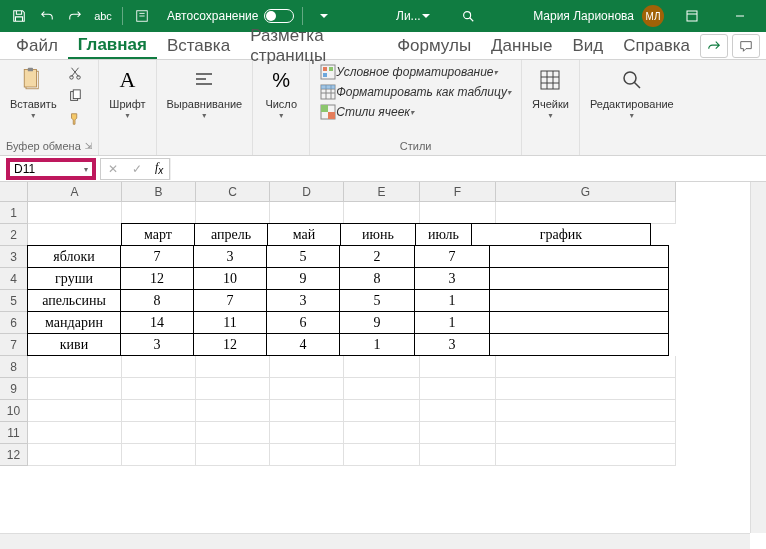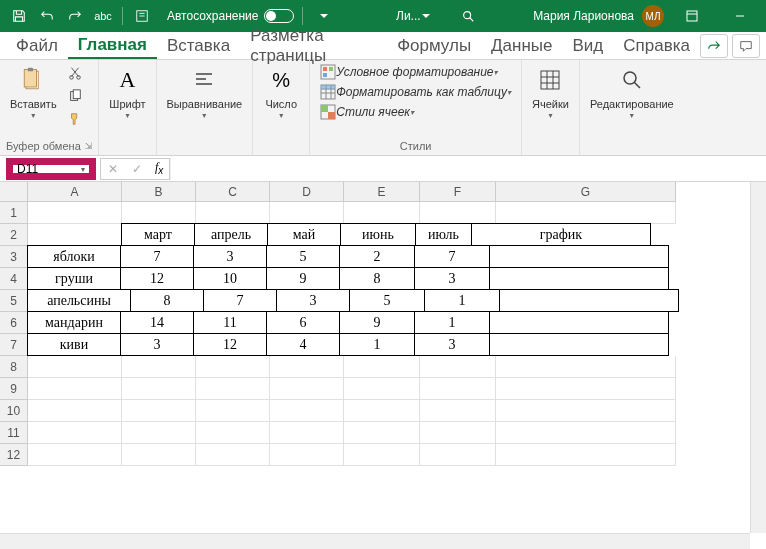--- a/index.html
+++ b/index.html
@@ -34,21 +34,21 @@
 .big-icon { width: 32px; height: 32px; display: flex; align-items: center; justify-content: center; margin-bottom: 2px; }
 .big-label { font-size: 11px; color: #333; text-align: center; line-height: 1.1; }
 .caret { font-size: 8px; color: #666; margin-top: 1px; }
 .small-col { display: flex; flex-direction: column; gap: 1px; }
 .small-btn { width: 24px; height: 22px; display: flex; align-items: center; justify-content: center; cursor: pointer; border-radius: 2px; }
 .row-btn { display: flex; align-items: center; gap: 0; padding: 2px 4px; cursor: pointer; border-radius: 2px; font-size: 12px; color: #333; font-style: italic; }
 .launcher { font-size: 9px; color: #888; cursor: pointer; }
 
 
 .namebox-row { height: 26px; display: flex; align-items: center; border-bottom: 1px solid #d4d4d4; background: #fff; }
-.namebox { width: 90px; height: 22px; border: 7px solid #be185d; margin: 0 4px 0 6px; display: flex; align-items: center; padding: 0 4px; font-size: 12px; justify-content: space-between; }
+.namebox { width: 90px; height: 22px; border: 4px solid #be185d; margin: 0 4px 0 6px; display: flex; align-items: center; padding: 0 4px; font-size: 12px; justify-content: space-between; }
 .fx-btns { display: flex; align-items: center; border: 1px solid #ccc; height: 22px; }
 .fx-btn { width: 24px; height: 100%; display: flex; align-items: center; justify-content: center; color: #aaa; cursor: pointer; }
 .fx-lbl { font-style: italic; font-family: "Times New Roman", serif; padding: 0 6px; color: #000000; }
 .formula-input { flex: 1; height: 22px; border: none; border-left: 1px solid #eee; padding: 0 6px; font-size: 12px; outline: none; }
 
 
 .grid-wrap { position: relative; height: calc(549px - 32px - 28px - 96px - 26px); overflow: hidden; }
 .corner { position: absolute; left: 0; top: 0; width: 28px; height: 20px; background: #f0f0f0; border-right: 1px solid #ccc; border-bottom: 1px solid #ccc; }
 .col-headers { position: absolute; left: 28px; top: 0; right: 16px; height: 20px; display: flex; }
 .col-h { background: #f0f0f0; border-right: 1px solid #ccc; border-bottom: 1px solid #ccc; display: flex; align-items: center; justify-content: center; color: #555; font-size: 12px; }
@@ -376,21 +376,21 @@
       <div class="cell-row">
         <div class="cell bordered" style="width: 94px;">груши</div>
         <div class="cell bordered" style="width: 74px;">12</div>
         <div class="cell bordered" style="width: 74px;">10</div>
         <div class="cell bordered" style="width: 74px;">9</div>
         <div class="cell bordered" style="width: 76px;">8</div>
         <div class="cell bordered" style="width: 76px;">3</div>
         <div class="cell bordered" style="width: 180px;"></div>
       </div>
       <div class="cell-row">
-        <div class="cell bordered" style="width: 104px;">апельсины</div>
+        <div class="cell bordered" style="width: 94px;">апельсины</div>
         <div class="cell bordered" style="width: 74px;">8</div>
         <div class="cell bordered" style="width: 74px;">7</div>
         <div class="cell bordered" style="width: 74px;">3</div>
         <div class="cell bordered" style="width: 76px;">5</div>
         <div class="cell bordered" style="width: 76px;">1</div>
         <div class="cell bordered" style="width: 180px;"></div>
       </div>
       <div class="cell-row">
         <div class="cell bordered" style="width: 94px;">мандарин</div>
         <div class="cell bordered" style="width: 74px;">14</div>

